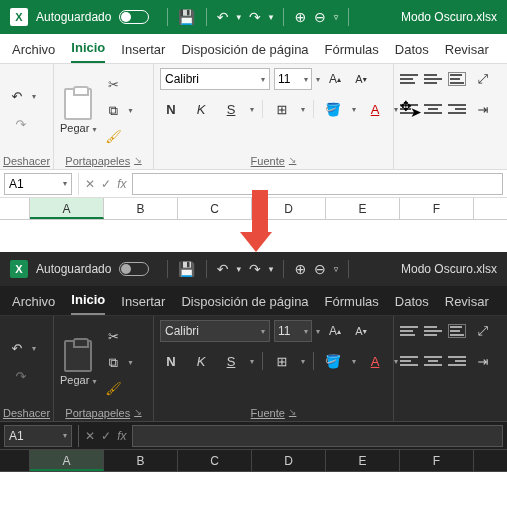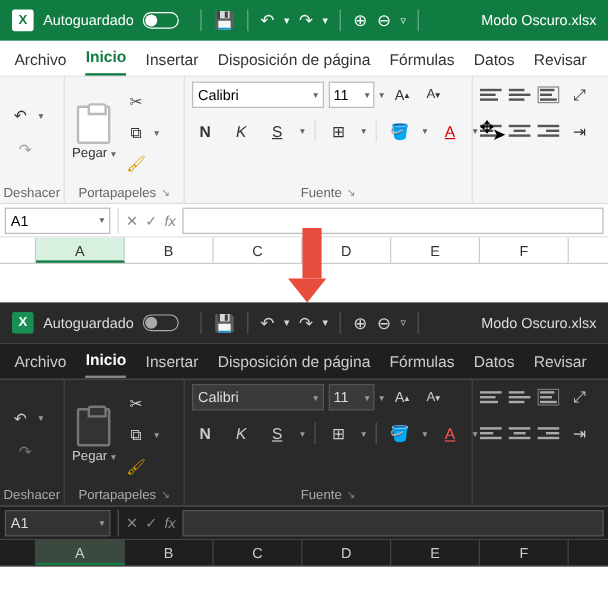--- a/index.html
+++ b/index.html
@@ -23,21 +23,21 @@
   .filename-d { color: #ddd; }
 
   .tabs-l { height: 30px; background: #fff; display: flex; align-items: flex-end; gap: 16px; padding-left: 12px; font-size: 13px; color: #333; border-bottom: 1px solid #ddd; }
   .tabs-l .tab { padding-bottom: 6px; cursor: pointer; }
   .tabs-l .tab.active { color: #107C41; font-weight: 600; border-bottom: 2px solid #107C41; }
 
   .ribbon-l { background: #f5f5f5; border-bottom: 1px solid #ddd; height: 106px; display: flex; }
   .rgroup { display: flex; flex-direction: column; border-right: 1px solid #ddd; padding: 4px 6px 2px; }
   .rgroup-d { border-right: 1px solid #444; }
   .rgroup .body { flex: 1; display: flex; align-items: center; gap: 6px; }
-  .rgroup .caption { font-size: 11px; text-align: center; color: #666; padding-top: 2px; display: flex; justify-content: center; gap: 4px; }
+  .rgroup .caption { font-size: 11px; text-align: center; color: #666; padding-top: 2px; display: flex; justify-content: center; gap: 4px; text-decoration: underline; }
   .caption-d { color: #aaa !important; }
   .smallbtn { width: 22px; height: 22px; display: flex; align-items: center; justify-content: center; font-size: 13px; color: #333; border-radius: 2px; }
   .smallbtn-d { color: #ccc; }
   .bigbtn { display: flex; flex-direction: column; align-items: center; gap: 2px; font-size: 11px; color: #333; }
   .bigbtn-d { color: #ccc; }
   .clipicon { width: 28px; height: 32px; border: 2px solid #bbb; border-radius: 2px; background: #fff; position: relative; }
   .clipicon::before { content:''; position:absolute; top:-4px; left:7px; width:12px; height:6px; border:2px solid #bbb; border-radius:3px 3px 0 0; background:#fff; }
   .clipicon-d { border-color:#777; background:#333; }
   .clipicon-d::before { border-color:#777; background:#333; }
   .stack2 { display: flex; flex-direction: column; gap: 4px; }
@@ -48,21 +48,21 @@
   .caret { font-size: 8px; color: #666; }
   .caret-d { color:#999; }
   .brush { color:#d99a00; }
   .scissors { color:#555; }
   .alignbox { width:18px; height:14px; display:inline-flex; flex-direction:column; gap:2px; justify-content:center; }
   .alignbox i { height:2px; background:#555; display:block; }
   .alignbox-d i { background:#aaa; }
   .cursor-overlay { position:absolute; pointer-events:none; font-size:14px; }
 
   .fxbar-l { height: 28px; background:#fff; border-bottom:1px solid #ddd; display:flex; align-items:center; gap:6px; padding:0 4px; font-size:12px; }
-  .namebox { width:88px; height:22px; border:1px solid #bbb; background:#fff; display:flex; align-items:center; justify-content:space-between; padding:0 4px; }
+  .namebox { width:68px; height:22px; border:1px solid #bbb; background:#fff; display:flex; align-items:center; justify-content:space-between; padding:0 4px; }
   .namebox-d { border-color:#555; background:#333; color:#ddd; }
   .fxsep { width:1px; height:22px; background:#ddd; }
   .fxsep-d { background:#555; }
   .fxicons { display:flex; gap:6px; color:#888; }
   .fxinput { flex:1; height:22px; border:1px solid #bbb; background:#fff; }
   .fxinput-d { border-color:#555; background:#333; }
 
   .colhdr-l { height: 22px; background:#fff; display:flex; font-size:12px; color:#333; border-bottom:1px solid #ccc; }
   .colhdr-l .corner { width:30px; border-right:1px solid #ccc; }
   .colhdr-l .col { width:74px; text-align:center; line-height:22px; border-right:1px solid #ccc; }

